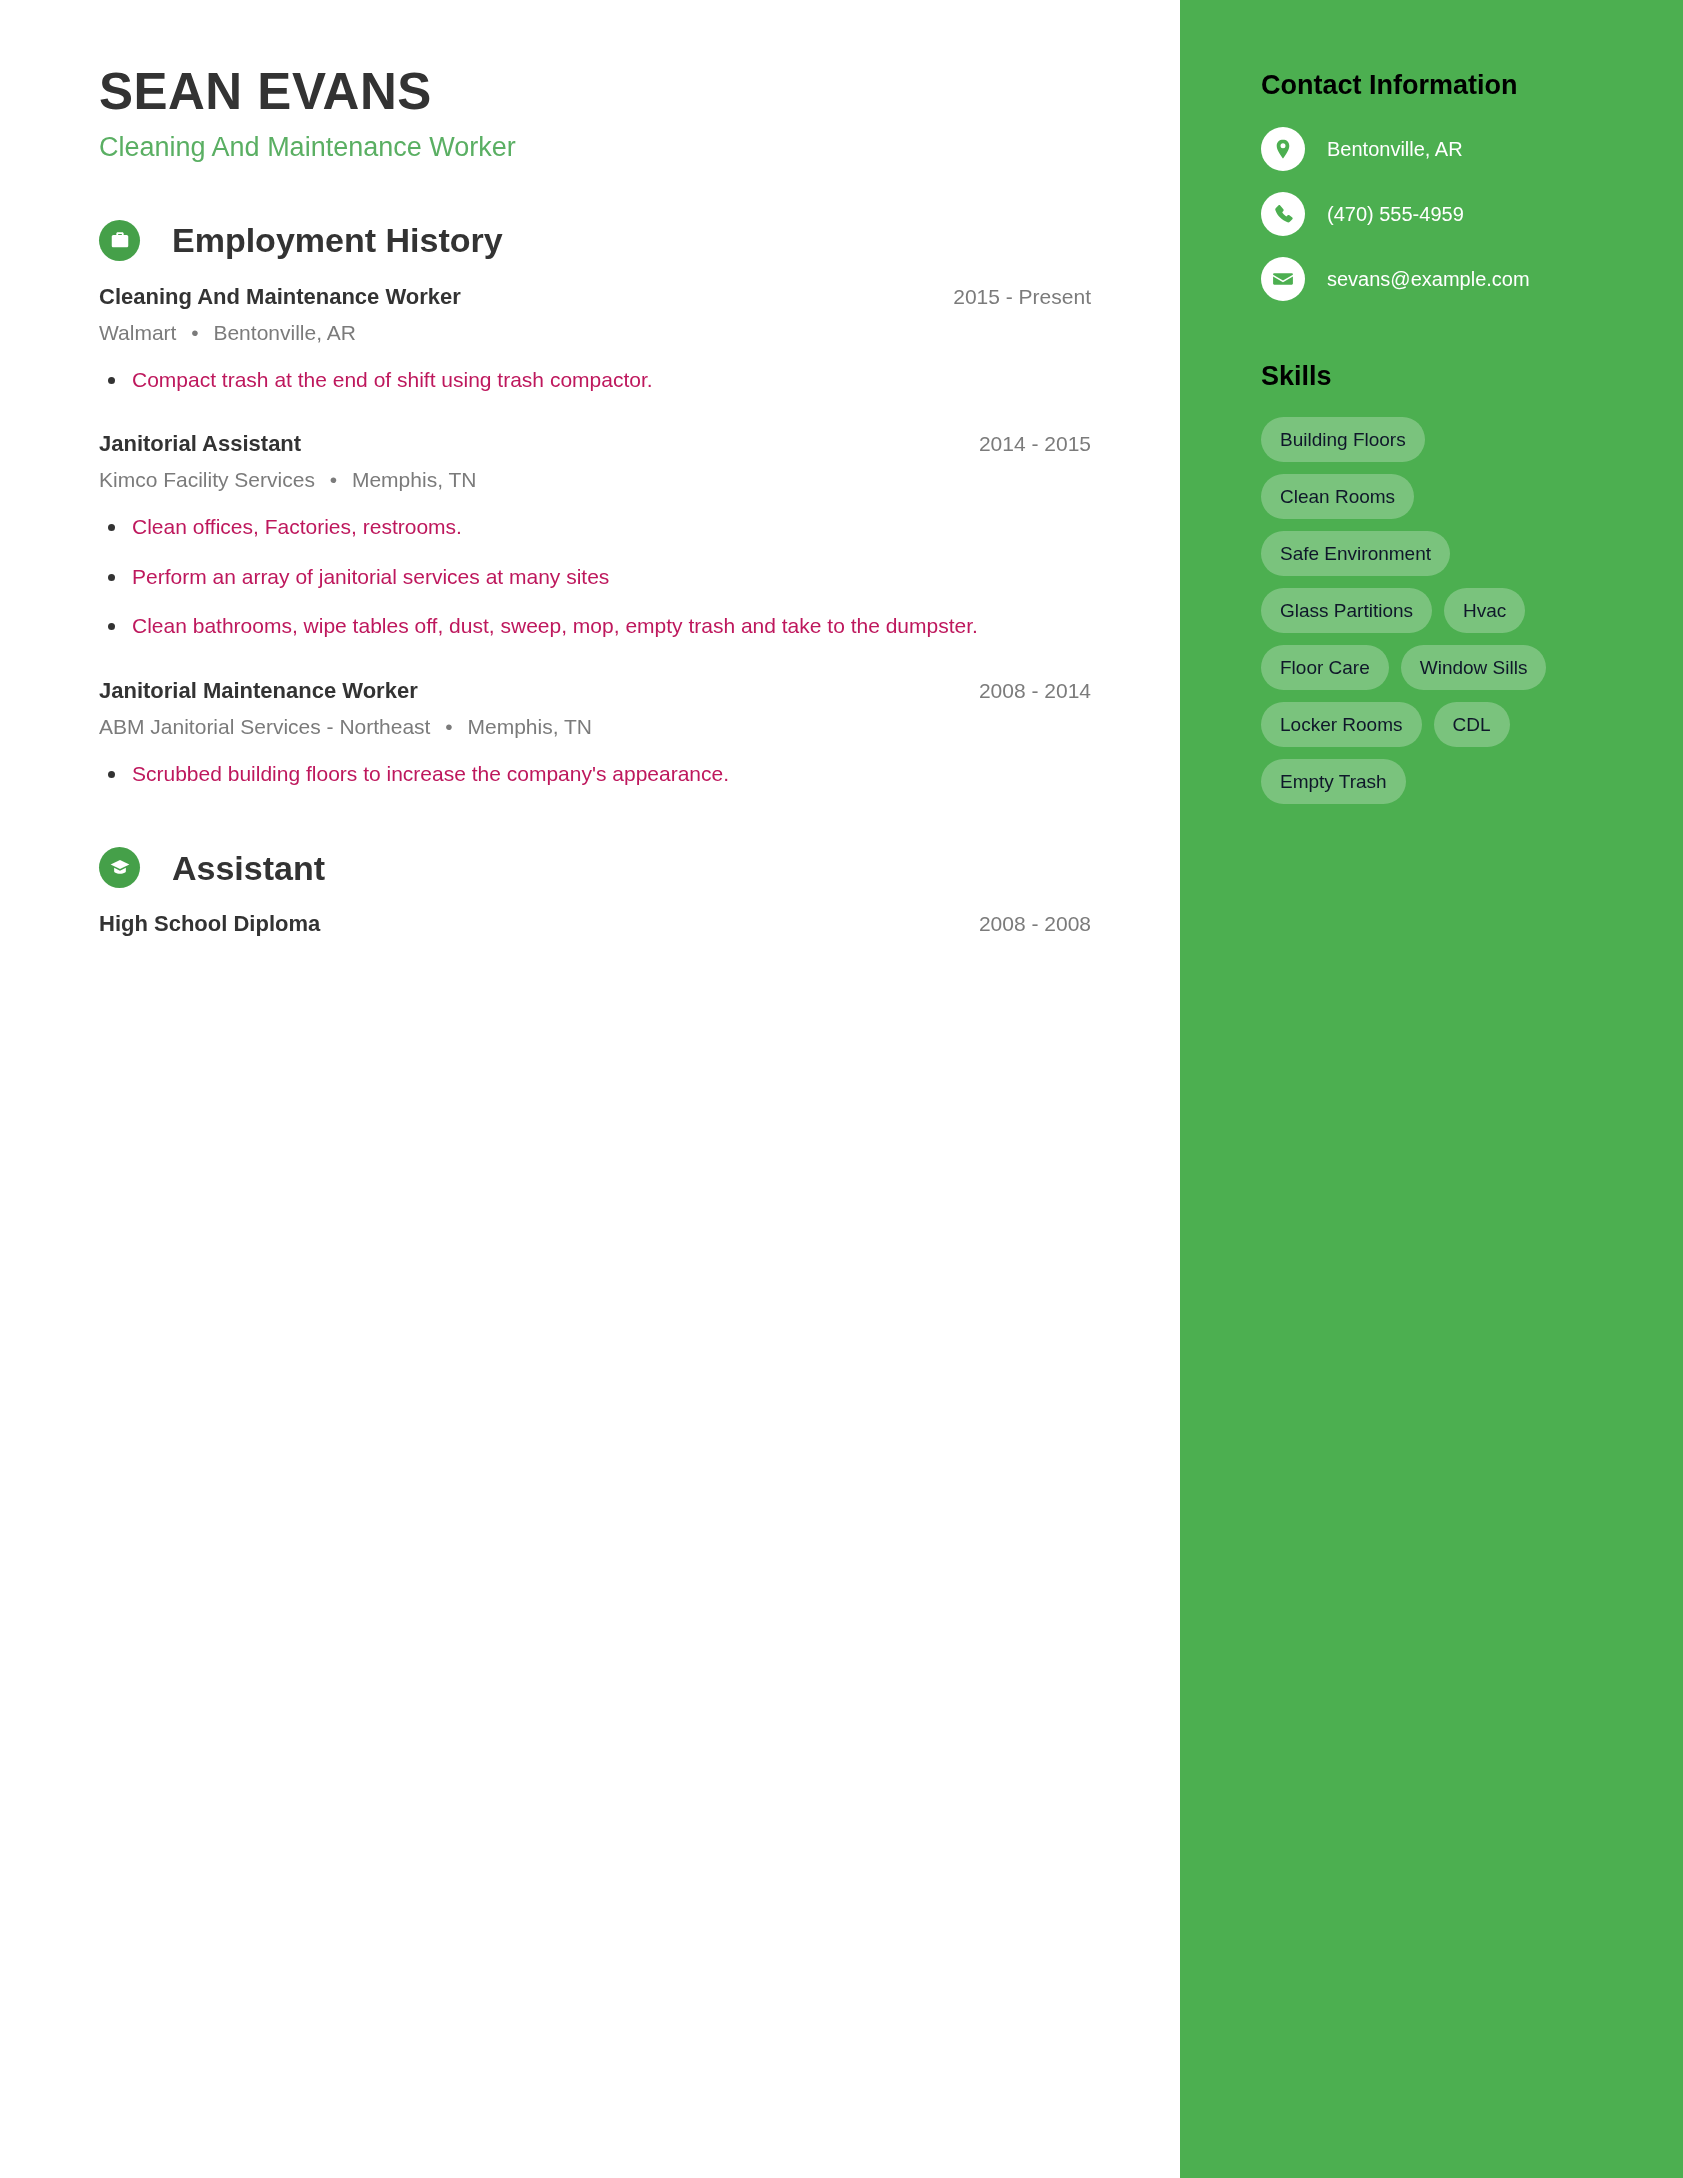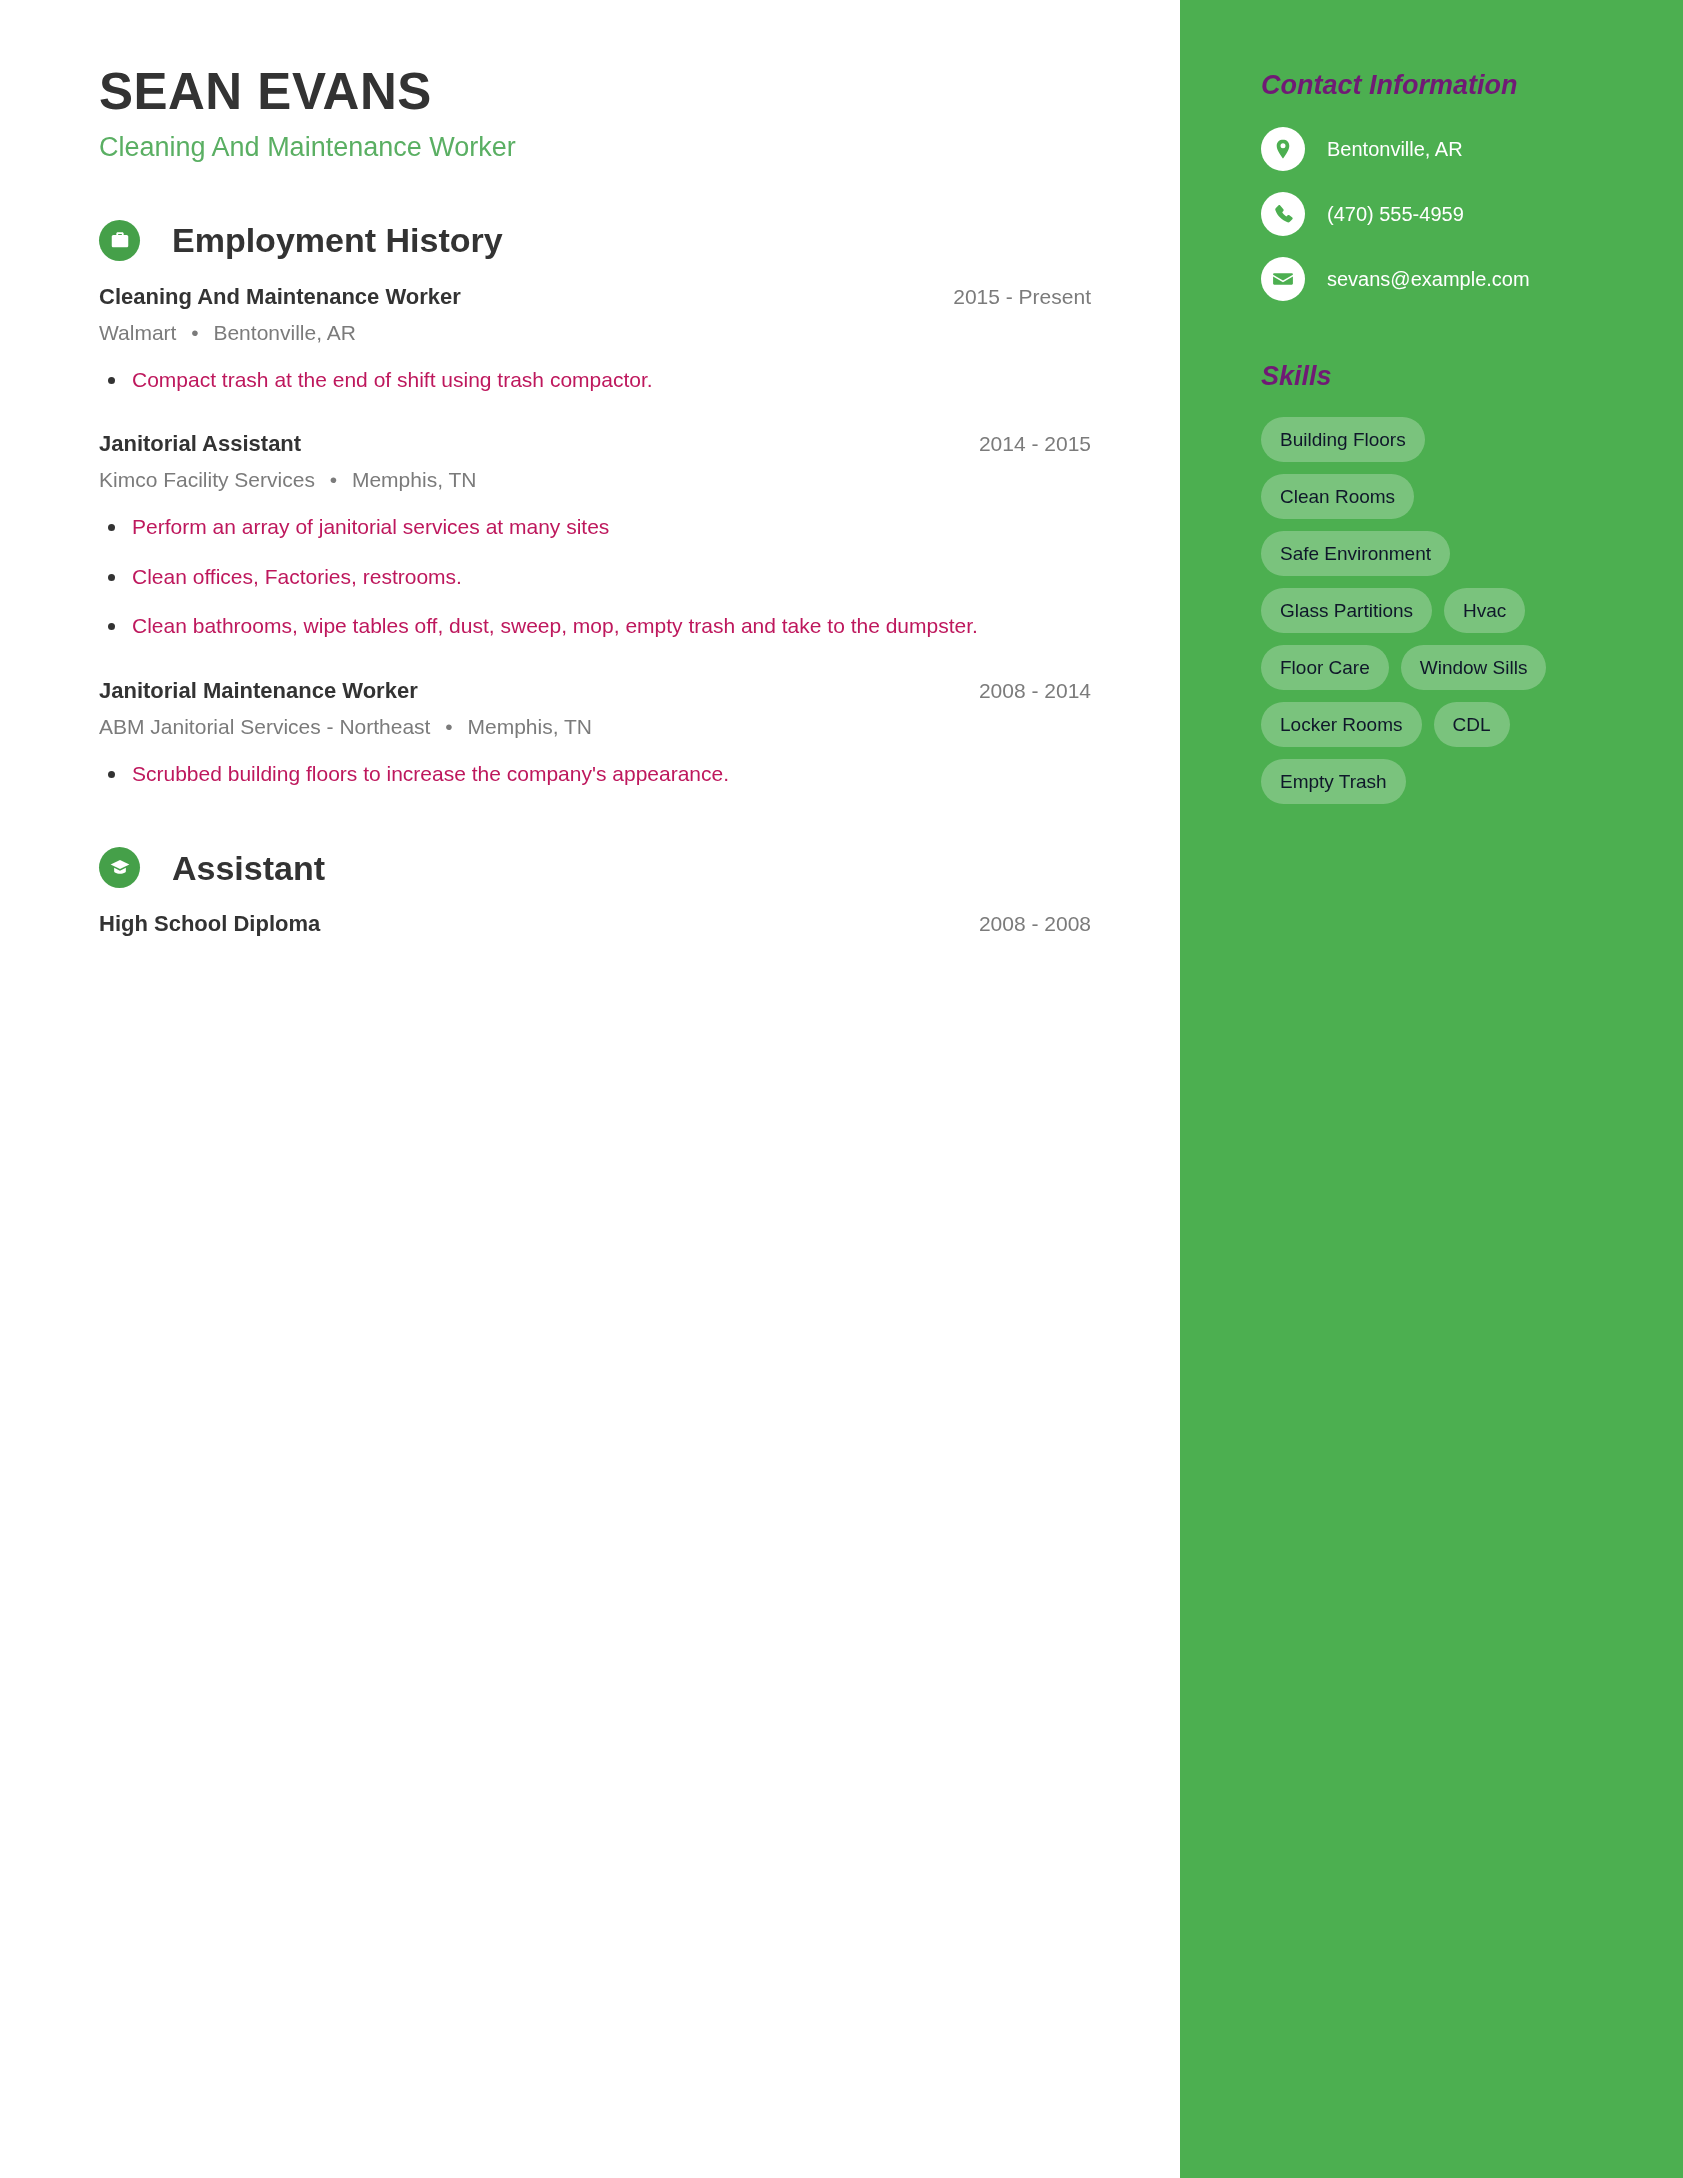--- a/index.html
+++ b/index.html
@@ -136,24 +136,23 @@
   
   .sidebar {
     width: 503px;
     background: #4caf50;
     box-sizing: border-box;
     padding: 69px 59px 0 81px;
   }
   .side-title {
     font-size: 27px;
     font-weight: 700;
-    color: #701a75;
+    color: #000000;
     line-height: 1.2;
     margin: 0 0 26px 0;
-    font-style: italic;
   }
   .side-title.skills-title {
     margin-top: 59px;
     margin-bottom: 24px;
   }
   .contact-list { margin: 0; padding: 0; }
   .contact-item {
     display: flex;
     align-items: center;
     gap: 22px;
@@ -233,22 +232,22 @@
           <div class="entry-top">
             <div class="entry-title">Janitorial Assistant</div>
             <div class="entry-date">2014 - 2015</div>
           </div>
           <div class="entry-meta">
             <span>Kimco Facility Services</span>
             <span class="dot">•</span>
             <span>Memphis, TN</span>
           </div>
           <ul class="bullets">
+            <li>Clean offices, Factories, restrooms.</li>
             <li>Perform an array of janitorial services at many sites</li>
-            <li>Clean offices, Factories, restrooms.</li>
             <li>Clean bathrooms, wipe tables off, dust, sweep, mop, empty trash and take to the dumpster.</li>
           </ul>
         </div>
 
         <div class="entry">
           <div class="entry-top">
             <div class="entry-title">Janitorial Maintenance Worker</div>
             <div class="entry-date">2008 - 2014</div>
           </div>
           <div class="entry-meta">

